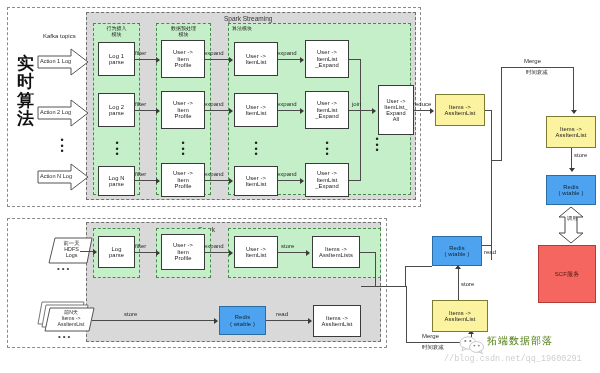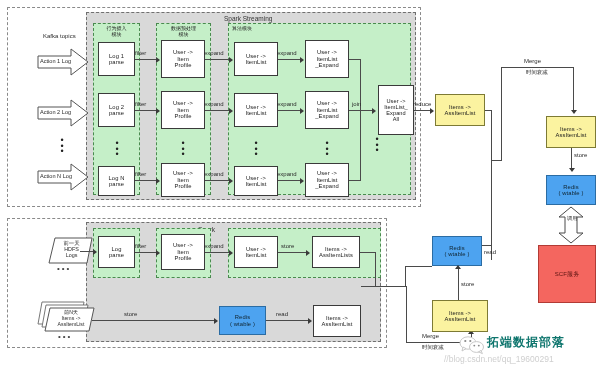--- a/index.html
+++ b/index.html
@@ -44,40 +44,41 @@
          border-right:3px solid transparent;border-top:4.5px solid #3a3a3a;}
   .arw-u{width:0;height:0;border-left:3px solid transparent;
          border-right:3px solid transparent;border-bottom:4.5px solid #3a3a3a;}
 
   .dots{font-size:9px;color:#222;letter-spacing:0;line-height:.62;text-align:center;}
   .dots-h{font-size:8px;color:#444;letter-spacing:2px;}
 
   svg{display:block;overflow:visible;}
 
   .wm-url{font-size:8.5px;color:#cfcfcf;white-space:nowrap;}
-  .wm-cn{font-size:12px;font-weight:700;color:#0f766e;letter-spacing:1px;}
+  .wm-cn{font-size:10px;font-weight:400;color:#4d7c0f;letter-spacing:1px;}
 </style>
 </head>
 <body>
 
 <div id="root">
 
   <div class="abs sect-frame" style="left:7px;top:7px;height:200px;width:414px;"></div>
 
   <div class="abs gray-band" style="left:86px;top:12px;width:330px;height:188px;"></div>
   <div class="abs sect-title" style="left:224px;top:15px;">Spark Streaming</div>
 
   <div class="abs dash-col" style="left:93px;top:23px;width:47px;height:172px;"></div>
   <div class="abs dash-col" style="left:156px;top:23px;width:55px;height:172px;"></div>
   <div class="abs dash-col" style="left:228px;top:23px;width:183px;height:172px;"></div>
 
   <div class="abs hdr-cn" style="left:95px;top:26px;width:43px;"><span>行为摄入<br>模块</span></div>
   <div class="abs hdr-cn" style="left:158px;top:26px;width:51px;"><span>数据预处理<br>模块</span></div>
   <div class="abs hdr-cn" style="left:232px;top:26px;width:40px;text-align:left;"><span>算法模块</span></div>
 
+  <div class="abs big-cn" style="left:14px;top:55px;width:24px;"><span>实时算法</span></div>
 
   <div class="abs lbl" style="left:43px;top:33px;font-size:6px;">Kafka topics</div>
 
   <div class="abs" style="left:37px;top:48px;">
     <svg width="52" height="28" viewBox="0 0 52 28">
       <polygon points="1,8 34,8 34,1 51,14 34,27 34,20 1,20" fill="#ffffff" stroke="#555" stroke-width="1"></polygon>
     </svg>
     <div class="abs lbl" style="left:3px;top:10px;font-size:5.6px;">Action 1 Log</div>
   </div>
   <div class="abs" style="left:37px;top:99px;">
@@ -334,15 +335,15 @@
       <circle cx="6.3" cy="6" r="1.1" fill="#8a8a8a"></circle>
       <circle cx="11.3" cy="6" r="1.1" fill="#8a8a8a"></circle>
       <polygon points="4,12 3,16 7,13.6" fill="#ffffff" stroke="#c9c9c9" stroke-width="1"></polygon>
       <ellipse cx="17.5" cy="12" rx="7" ry="5.4" fill="#ffffff" stroke="#c9c9c9" stroke-width="1"></ellipse>
       <circle cx="15.3" cy="10.6" r="0.95" fill="#8a8a8a"></circle>
       <circle cx="19.8" cy="10.6" r="0.95" fill="#8a8a8a"></circle>
       <polygon points="22,15.5 23.4,18.6 19.6,16.8" fill="#ffffff" stroke="#c9c9c9" stroke-width="1"></polygon>
     </svg>
   </div>
   <div class="abs wm-cn" style="left:487px;top:334px;">拓端数据部落</div>
-  <div class="abs wm-url" style="left:444px;top:354px;">//blog.csdn.net/qq_19600291</div>
+  <div class="abs wm-url" style="left:444px;top:354px;font-family:Liberation Mono, monospace;">//blog.csdn.net/qq_19600291</div>
 
 </div>
 
 </body></html>

